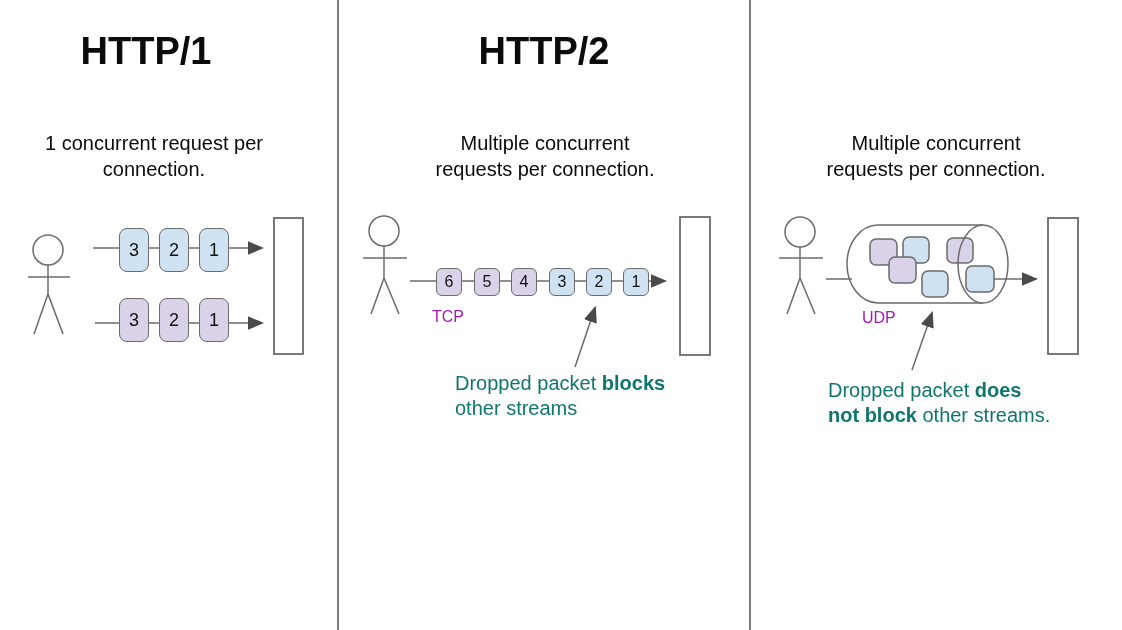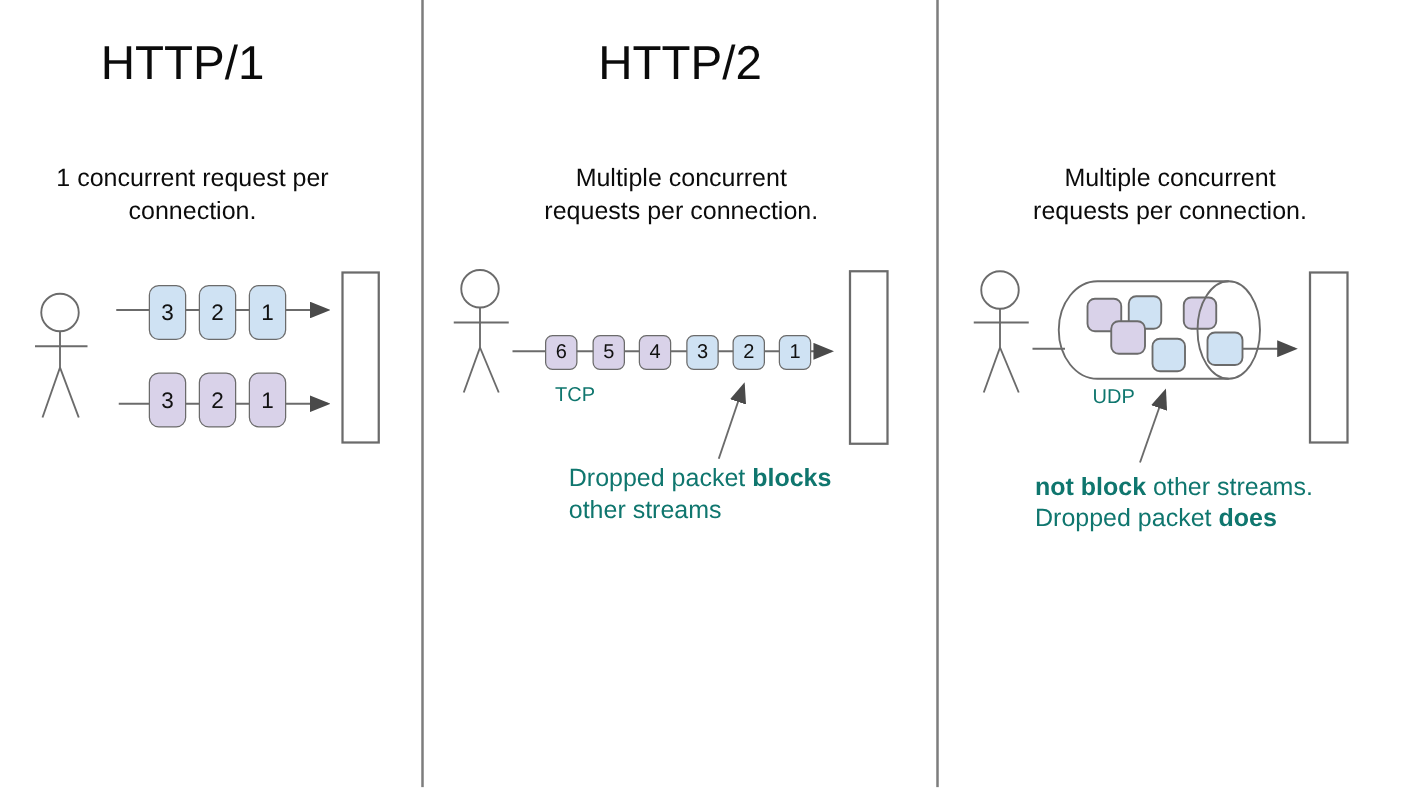--- a/index.html
+++ b/index.html
@@ -3,21 +3,21 @@
 <meta charset="utf-8">
 <style>
   html,body{margin:0;padding:0;background:#fff;}
   .canvas{
     position:relative;width:1122px;height:630px;background:#ffffff;
     font-family:"Liberation Sans", sans-serif;color:#111;overflow:hidden;
   }
   .divider{position:absolute;top:0;width:2px;height:630px;background:#7d7d7d;}
   .col-title{position:absolute;top:30px;font-size:38px;line-height:42px;text-align:center;color:#0b0b0b;}
   .subtitle{position:absolute;top:130px;font-size:20px;line-height:26px;text-align:center;color:#0b0b0b;}
-  .proto-label{position:absolute;font-size:16px;line-height:20px;color:#0f766e;margin-left:12px;}
+  .proto-label{position:absolute;font-size:16px;line-height:20px;color:#a21caf;}
   .caption{position:absolute;font-size:20px;line-height:25px;color:#0f766e;}
   .caption b{font-weight:bold;}
   svg.shapes{position:absolute;left:0;top:0;}
   .stroke{stroke:#6b6b6b;stroke-width:1.5;fill:none;}
   .server{stroke:#6b6b6b;stroke-width:1.8;fill:#ffffff;}
   .pk-b{fill:#cfe2f3;stroke:#6b6b6b;stroke-width:1.5;}
   .pk-p{fill:#d9d2e9;stroke:#6b6b6b;stroke-width:1.5;}
   .packet{
     position:absolute;border:1.5px solid #6b6b6b;border-radius:8px;
     display:flex;align-items:center;justify-content:center;
@@ -108,21 +108,21 @@
       <line x1="994" y1="279" x2="1036" y2="279" marker-end="url(#ah)"></line>
     </g>
 
     <rect class="server" x="1048" y="218" width="30" height="136"></rect>
 
     <g class="stroke">
       <line x1="912" y1="370" x2="932" y2="313" marker-end="url(#ah)"></line>
     </g>
   </svg>
 
-  <div class="col-title" style="left:0;width:292px;">HTTP/1</div>
+  <div class="col-title" style="left:0;width:292px;font-weight:bold;">HTTP/1</div>
   <div class="subtitle" style="left:44px;width:220px;">1 concurrent request per connection.</div>
 
   <div class="packet big blue" style="left:119px;top:228px;">
       <span>3</span>
     </div>
   <div class="packet big blue" style="left:159px;top:228px;">
       <span>2</span>
     </div>
   <div class="packet big blue" style="left:199px;top:228px;">
       <span>1</span>
@@ -131,21 +131,21 @@
   <div class="packet big purple" style="left:119px;top:298px;">
       <span>3</span>
     </div>
   <div class="packet big purple" style="left:159px;top:298px;">
       <span>2</span>
     </div>
   <div class="packet big purple" style="left:199px;top:298px;">
       <span>1</span>
     </div>
 
-  <div class="col-title" style="left:338px;width:412px;">HTTP/2</div>
+  <div class="col-title" style="left:338px;width:412px;font-weight:bold;">HTTP/2</div>
   <div class="subtitle" style="left:420px;width:250px;">Multiple concurrent requests per connection.</div>
   <div class="proto-label" style="left:432px;top:307px;">TCP</div>
 
   <div class="packet small purple" style="left:436px;top:268px;">
       <span>6</span>
     </div>
   <div class="packet small purple" style="left:474px;top:268px;">
       <span>5</span>
     </div>
   <div class="packet small purple" style="left:511px;top:268px;">
@@ -163,17 +163,17 @@
 
   <div class="caption" style="left:455px;top:371px;width:250px;">
     <div><span>Dropped packet </span><b>blocks</b></div>
     <div><span>other streams</span></div>
   </div>
 
   <div class="subtitle" style="left:811px;width:250px;">Multiple concurrent requests per connection.</div>
   <div class="proto-label" style="left:862px;top:308px;">UDP</div>
 
   <div class="caption" style="left:828px;top:378px;width:260px;">
+    <div><span>Dropped packet </span><b>does</b></div>
     <div><b>not block</b><span> other streams.</span></div>
-    <div><span>Dropped packet </span><b>does</b></div>
   </div>
 
 </div>
 
 </body></html>

